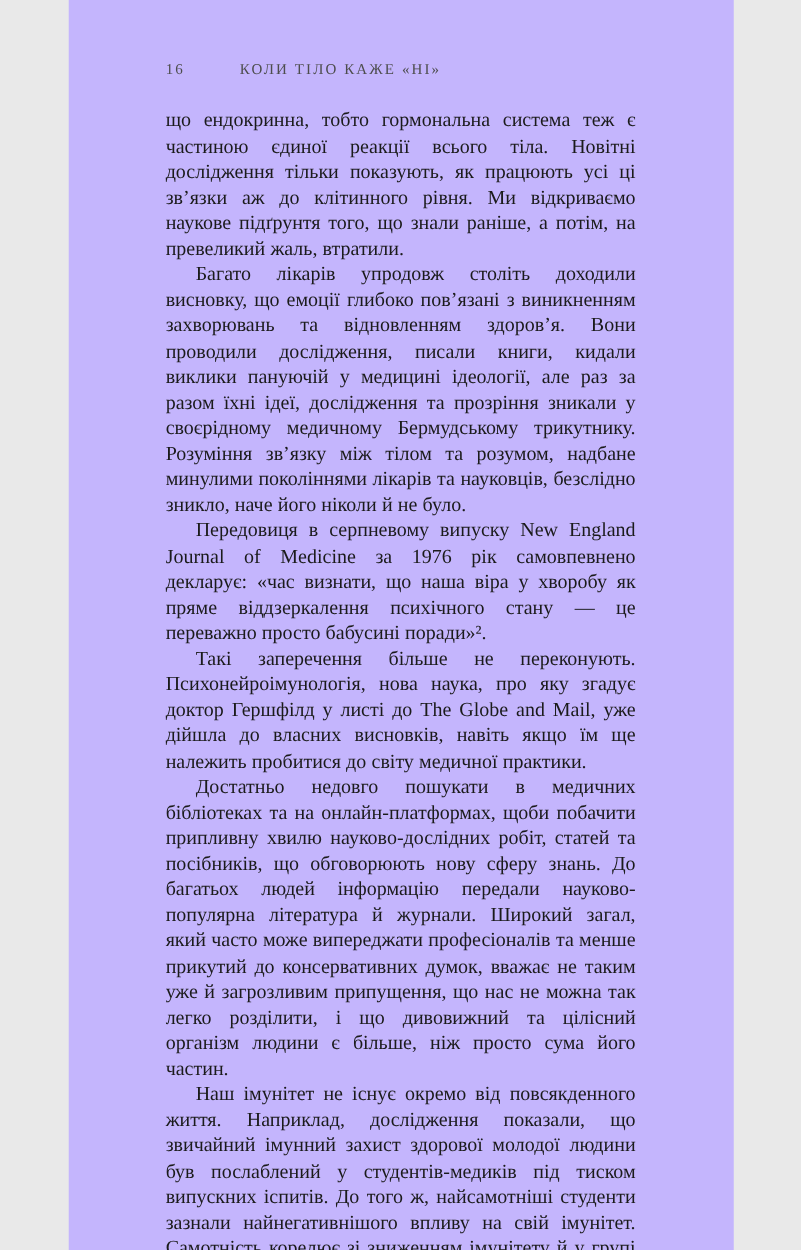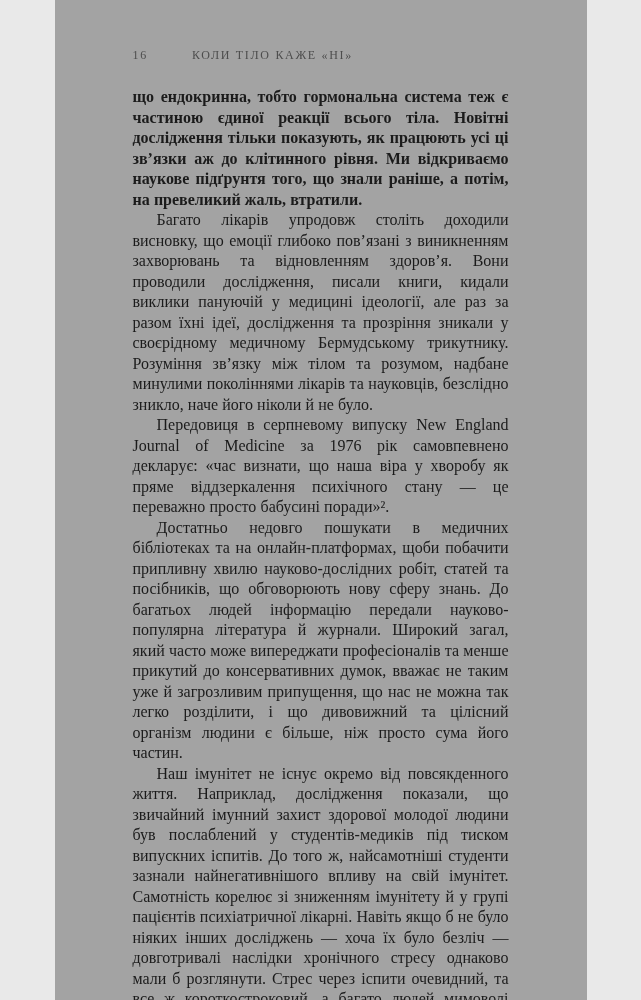--- a/index.html
+++ b/index.html
@@ -5,21 +5,21 @@
   html, body {
     margin: 0;
     padding: 0;
     background: #e9e9e9;
   }
   .page {
     position: relative;
     width: 532px;
     height: 1000px;
     margin: 0 auto;
-    background: #a3a3a3;
+    background: #c4b5fd;
     box-sizing: border-box;
     padding: 48px 78px 40px 78px;
     font-family: "Liberation Serif", "DejaVu Serif", serif;
     color: #1b1b1b;
     overflow: hidden;
   }
   .running-head {
     display: flex;
     align-items: baseline;
     font-size: 12px;
@@ -38,34 +38,34 @@
   .body-text p {
     margin: 0;
     font-size: 16px;
     line-height: 20.5px;
     text-align: justify;
     text-indent: 24px;
     word-spacing: 0.01em;
   }
   .body-text p.continuation {
     text-indent: 0;
-    font-weight: bold;
   }
 </style>
 </head>
 <body>
 
 <div class="page">
 
   <header class="running-head">
     <span class="page-number">16</span>
     <span class="running-title">КОЛИ ТІЛО КАЖЕ «НІ»</span>
   </header>
 
   <main class="body-text">
     <p class="continuation">що ендокринна, тобто гормональна система теж є частиною єдиної реакції всього тіла. Новітні дослідження тільки показують, як працюють усі ці зв’язки аж до клітинного рівня. Ми відкриваємо наукове підґрунтя того, що знали раніше, а потім, на превеликий жаль, втратили.</p>
     <p>Багато лікарів упродовж століть доходили висновку, що емоції глибоко пов’язані з виникненням захворювань та відновленням здоров’я. Вони проводили дослідження, писали книги, кидали виклики пануючій у медицині ідеології, але раз за разом їхні ідеї, дослідження та прозріння зникали у своєрідному медичному Бермудському трикутнику. Розуміння зв’язку між тілом та розумом, надбане минулими поколіннями лікарів та науковців, безслідно зникло, наче його ніколи й не було.</p>
     <p>Передовиця в серпневому випуску New England Journal of Medicine за 1976 рік самовпевнено декларує: «час визнати, що наша віра у хворобу як пряме віддзеркалення психічного стану — це переважно просто бабусині поради»².</p>
+    <p>Такі заперечення більше не переконують. Психонейроімунологія, нова наука, про яку згадує доктор Гершфілд у листі до The Globe and Mail, уже дійшла до власних висновків, навіть якщо їм ще належить пробитися до світу медичної практики.</p>
     <p>Достатньо недовго пошукати в медичних бібліотеках та на онлайн-платформах, щоби побачити припливну хвилю науково-дослідних робіт, статей та посібників, що обговорюють нову сферу знань. До багатьох людей інформацію передали науково-популярна література й журнали. Широкий загал, який часто може випереджати професіоналів та менше прикутий до консервативних думок, вважає не таким уже й загрозливим припущення, що нас не можна так легко розділити, і що дивовижний та цілісний організм людини є більше, ніж просто сума його частин.</p>
     <p>Наш імунітет не існує окремо від повсякденного життя. Наприклад, дослідження показали, що звичайний імунний захист здорової молодої людини був послаблений у студентів-медиків під тиском випускних іспитів. До того ж, найсамотніші студенти зазнали найнегативнішого впливу на свій імунітет. Самотність корелює зі зниженням імунітету й у групі пацієнтів психіатричної лікарні. Навіть якщо б не було ніяких інших досліджень — хоча їх було безліч — довготривалі наслідки хронічного стресу однаково мали б розглянути. Стрес через іспити очевидний, та все ж короткостроковий, а багато людей мимоволі проводять усе своє</p>
   </main>
 
 </div>
 
 </body></html>

